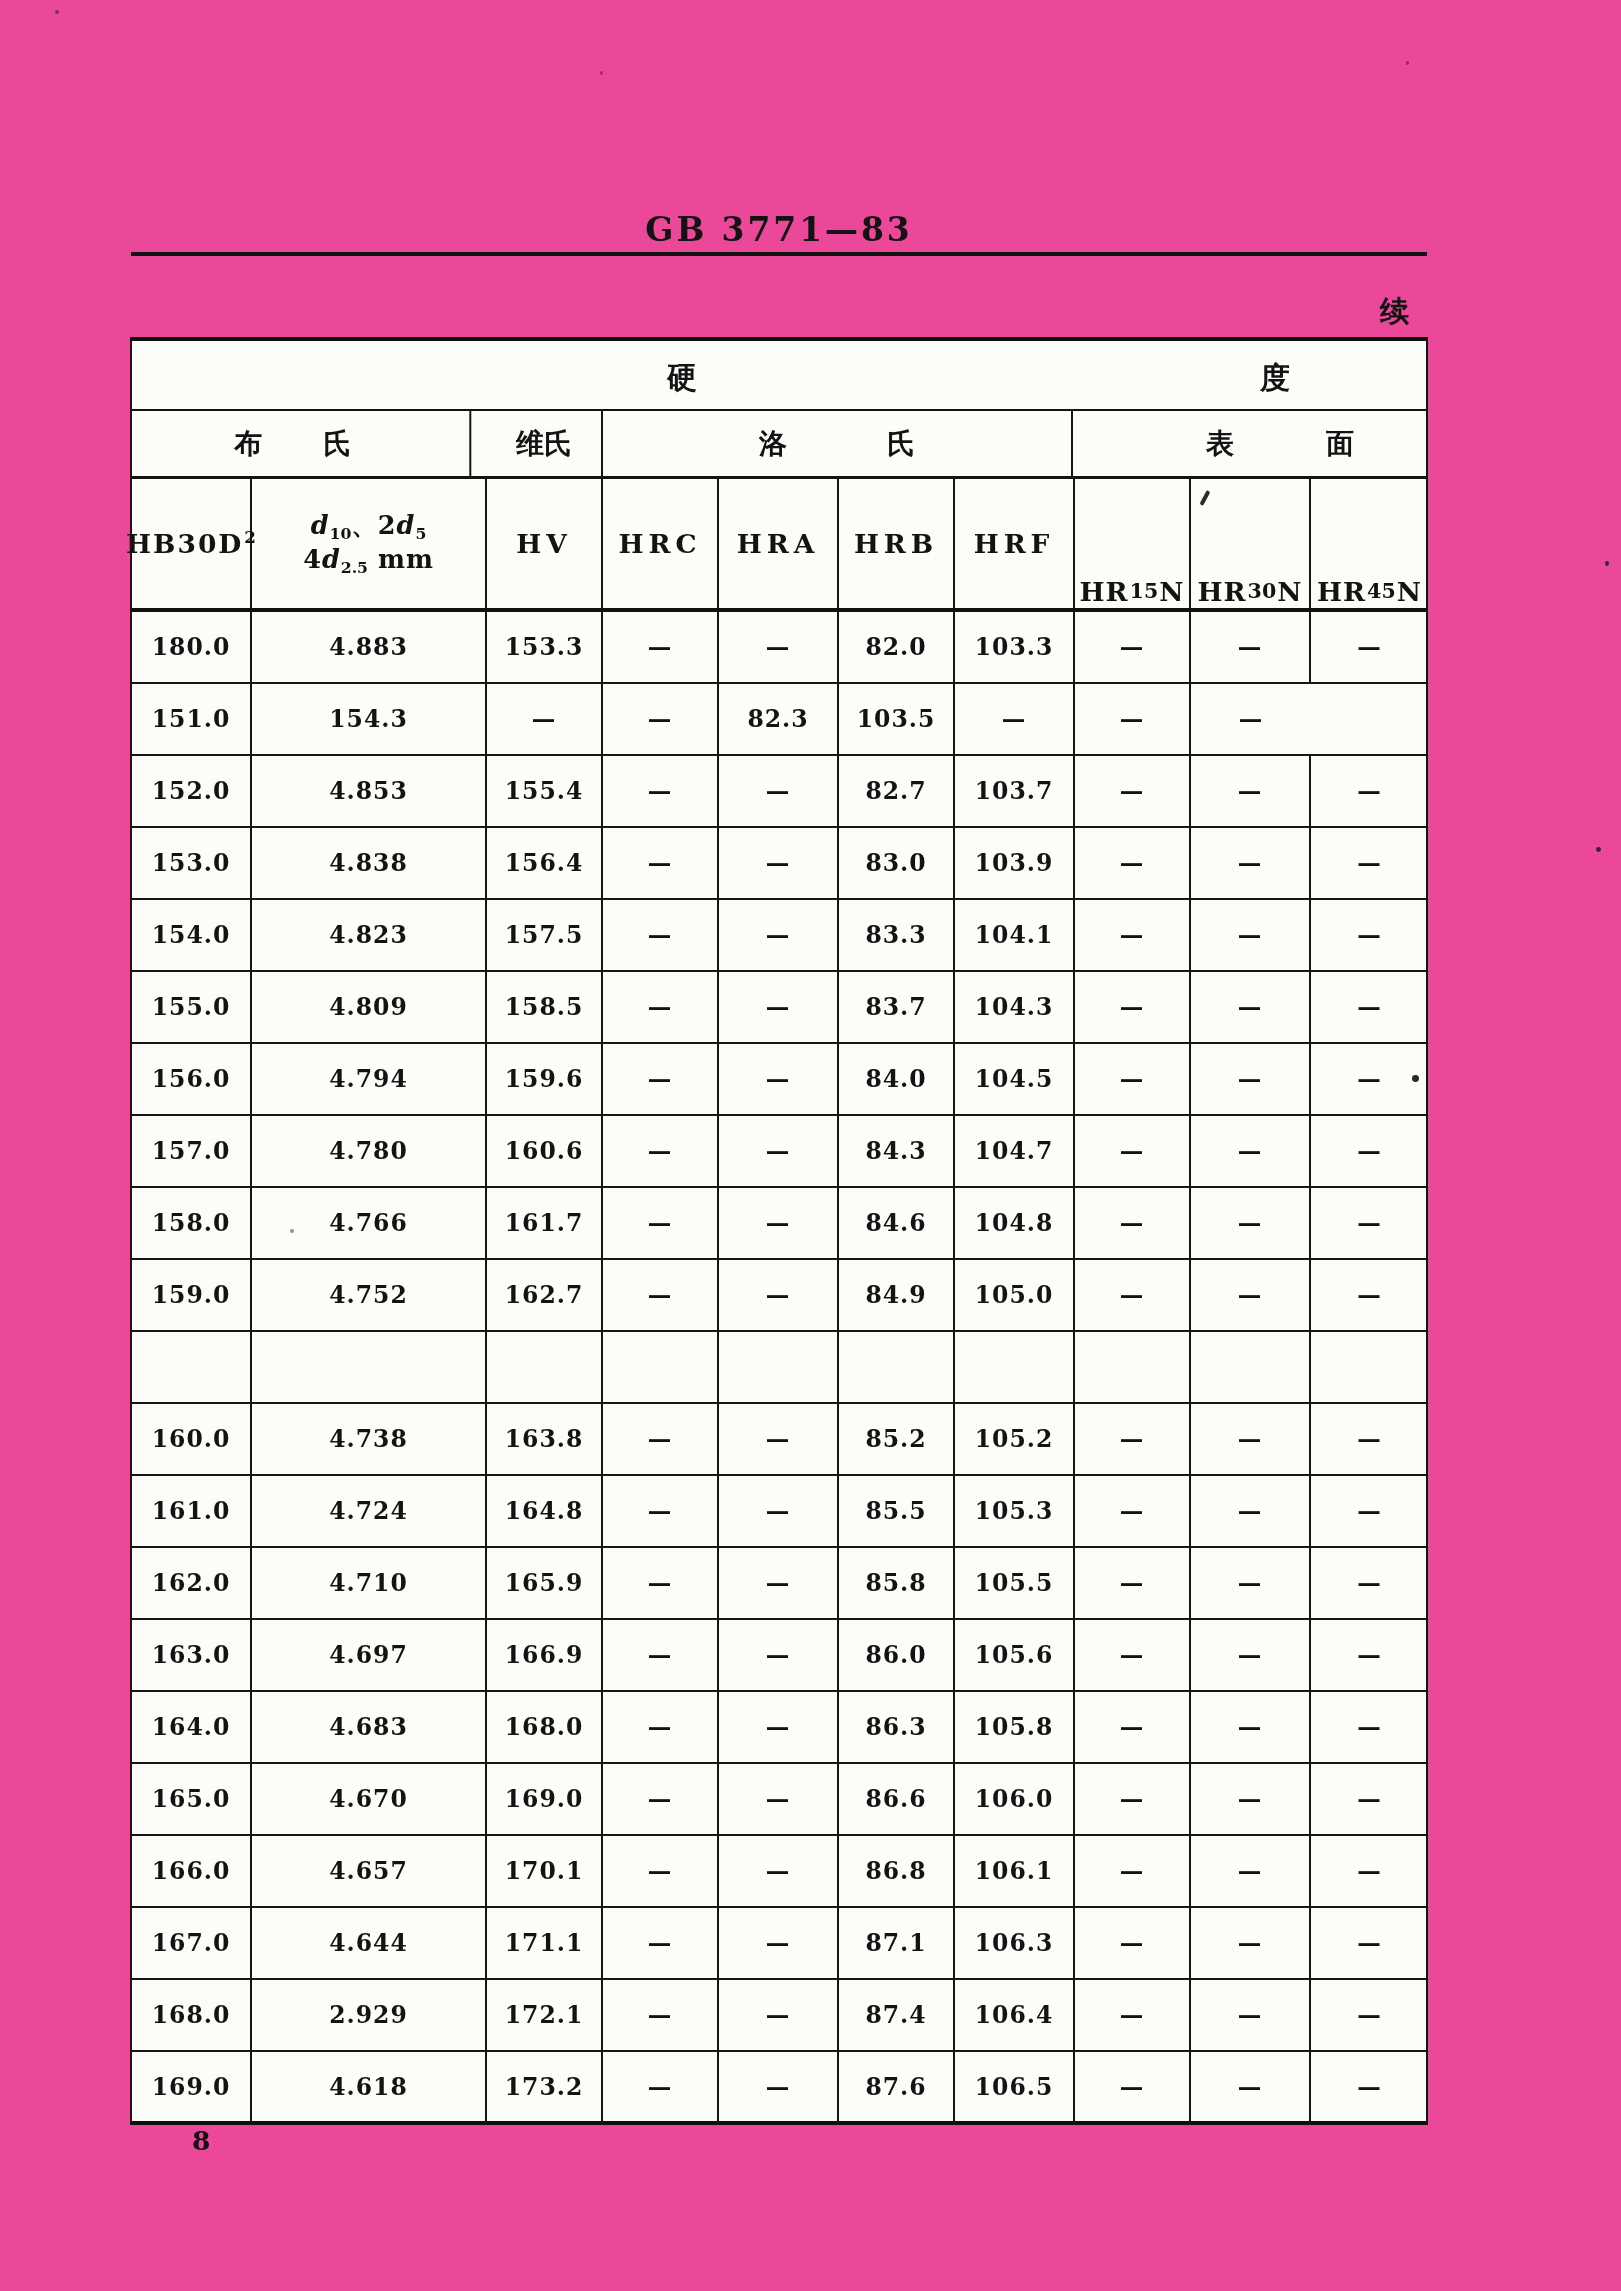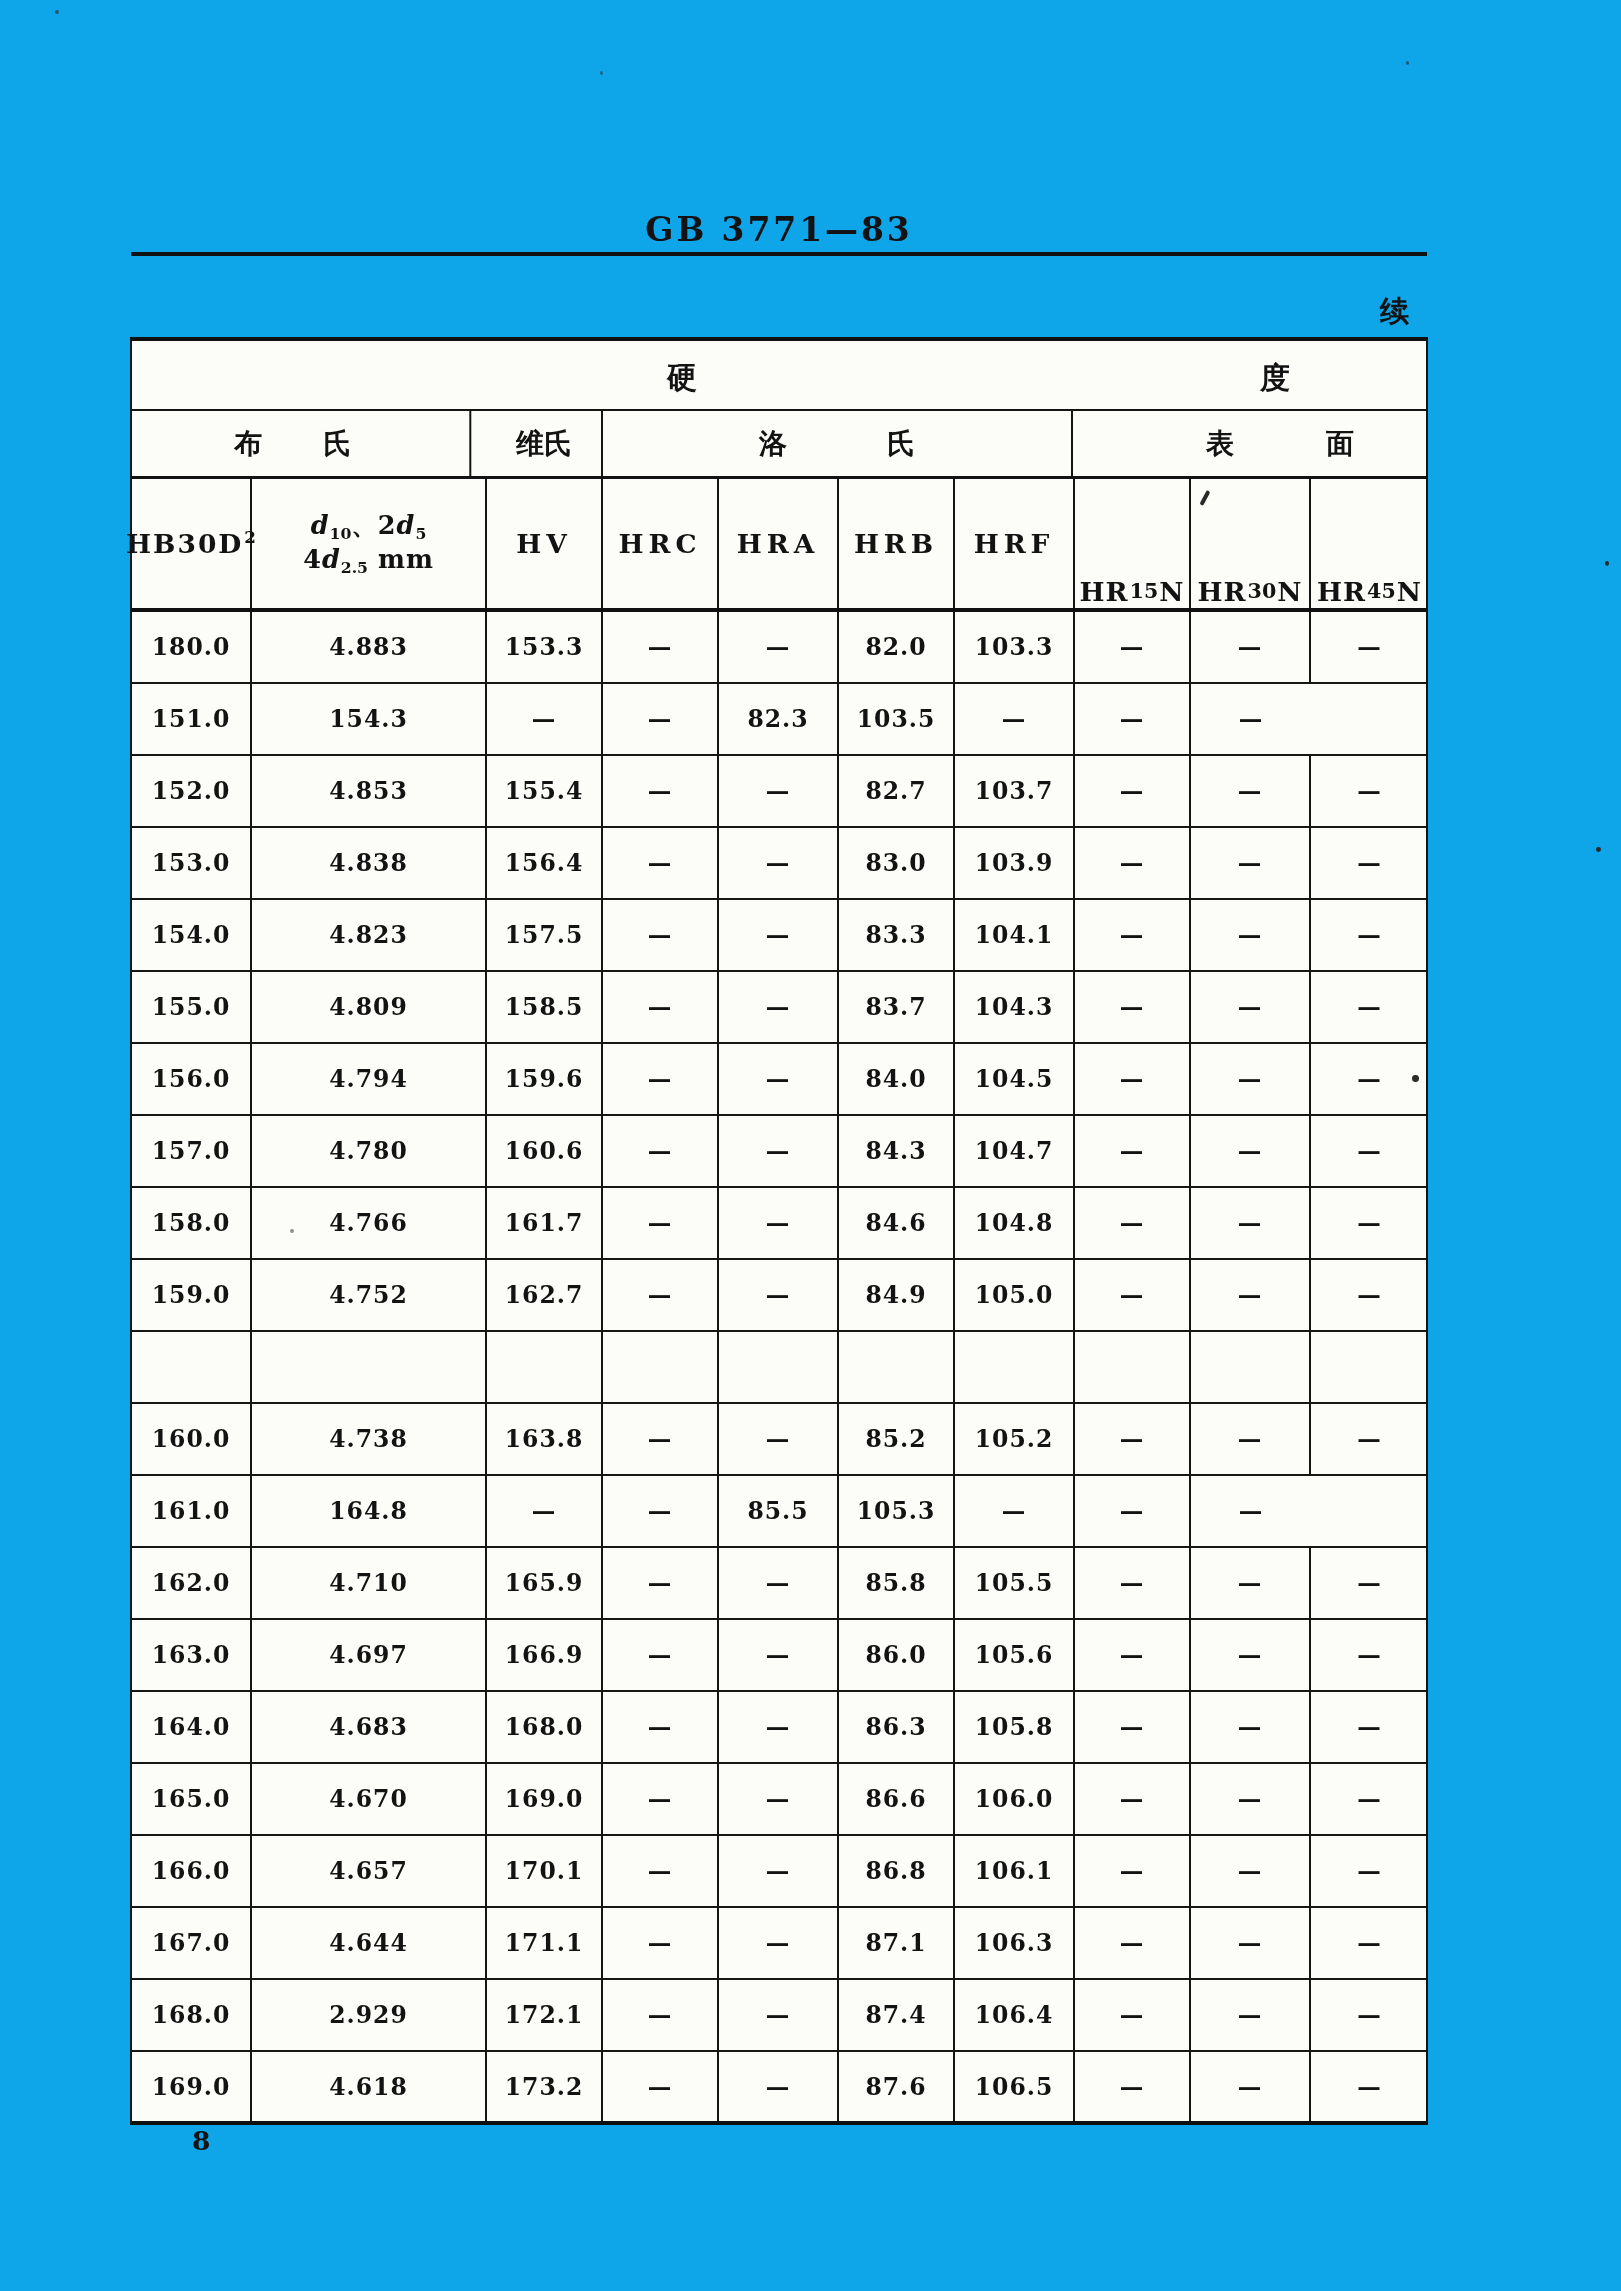--- a/index.html
+++ b/index.html
@@ -1,20 +1,20 @@
 <!DOCTYPE html>
 <html><head>
 <meta charset="utf-8">
 <style>
   html,body{margin:0;padding:0;background:#e8e8e6;}
   *{box-sizing:border-box;}
   .page{
     position:relative;
     width:1621px;height:2292px;
-    background:#0ea5e9;
+    background:#ec4899;
     color:#131313;
     font-family:"DejaVu Serif","Liberation Serif",serif;
     overflow:hidden;
   }
   
   .doc-title{
     position:absolute;left:131px;top:210px;width:1296px;
     text-align:center;font-size:33px;font-weight:bold;
     letter-spacing:2.9px;
   }
@@ -309,20 +309,21 @@
           <div class="dcell">—</div>
           <div class="dcell">—</div>
           <div class="dcell">85.2</div>
           <div class="dcell">105.2</div>
           <div class="dcell">—</div>
           <div class="dcell">—</div>
           <div class="dcell">—</div>
         </div>
         <div class="drow">
           <div class="dcell">161.0</div>
+          <div class="dcell">4.724</div>
           <div class="dcell">164.8</div>
           <div class="dcell">—</div>
           <div class="dcell">—</div>
           <div class="dcell">85.5</div>
           <div class="dcell">105.3</div>
           <div class="dcell">—</div>
           <div class="dcell">—</div>
           <div class="dcell">—</div>
         </div>
         <div class="drow">

